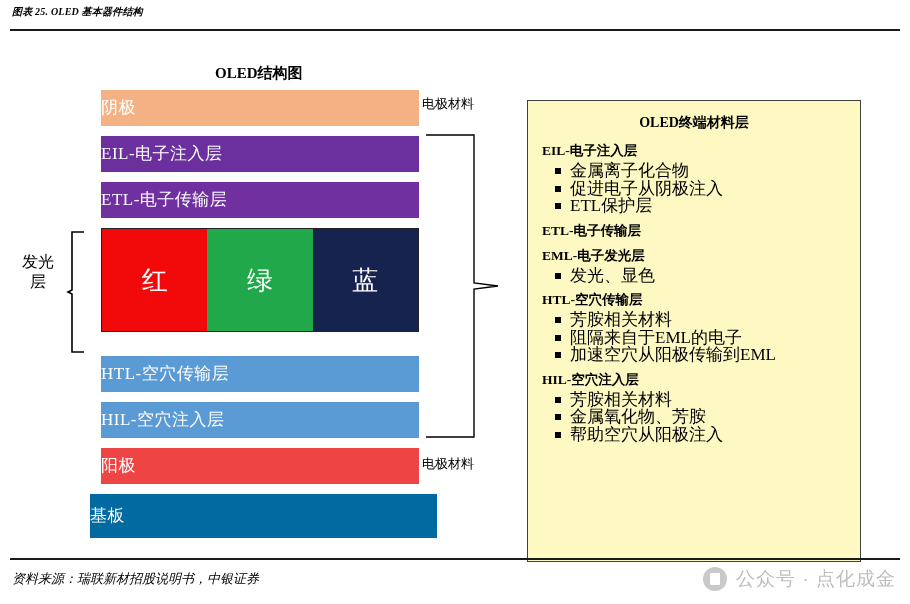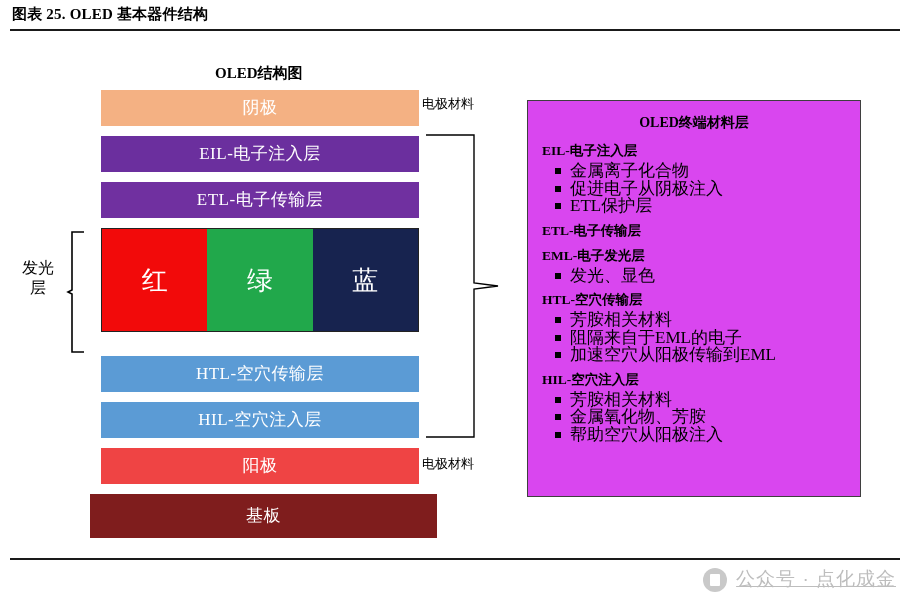--- a/index.html
+++ b/index.html
@@ -23,26 +23,27 @@
   }
   
   .header {
     position: absolute;
     left: 10px;
     top: 2px;
     width: 890px;
     height: 30px;
   }
   .header-title {
-    font-size: 15px;
+    font-size: 10px;
     font-weight: bold;
     font-family: "Liberation Serif", "DejaVu Serif", serif;
     letter-spacing: 0.2px;
     padding-left: 2px;
     padding-top: 3px;
+    font-style: italic;
   }
   .rule-top {
     position: absolute;
     left: 10px;
     top: 29px;
     width: 890px;
     height: 2px;
     background: #1a1a1a;
   }
   
@@ -58,21 +59,21 @@
     position: absolute;
     left: 101px;
     top: 90px;
     width: 318px;
   }
   .layer {
     box-sizing: border-box;
     width: 318px;
     height: 36px;
     line-height: 36px;
-    text-align: center;
+    text-align: left;
     font-size: 17px;
     color: #ffffff;
     margin-bottom: 10px;
     letter-spacing: 0.5px;
   }
   .layer.cathode {
     background: #f4b183;
     color: #ffffff;
   }
   .layer.eil {
@@ -81,21 +82,21 @@
   .layer.etl {
     background: #7030a0;
   }
   .layer.htl, .layer.hil {
     background: #5b9bd5;
   }
   .layer.anode {
     background: #ef4444;
   }
   .layer.substrate {
-    background: #7f1d1d;
+    background: #0369a1;
     width: 347px;
     height: 44px;
     line-height: 44px;
     margin-left: -11px;
   }
   
   .rgb-row {
     display: flex;
     width: 318px;
     height: 104px;
@@ -116,21 +117,21 @@
   .rgb-cell.green { background: #21a84b; }
   .rgb-cell.blue { background: #17234f; }
 
   
   .gap-small { height: 14px; }
 
   
   .emitting-label {
     position: absolute;
     left: 20px;
-    top: 258px;
+    top: 252px;
     width: 36px;
     font-size: 16px;
     line-height: 20px;
     text-align: center;
   }
   .left-brace {
     position: absolute;
     left: 66px;
     top: 230px;
     width: 22px;
@@ -161,24 +162,24 @@
     height: 306px;
   }
   .right-brace svg { display: block; }
 
   
   .panel {
     position: absolute;
     left: 527px;
     top: 100px;
     width: 334px;
-    height: 397px;
+    height: 462px;
     border: 1px solid #3f3f3f;
     box-sizing: border-box;
-    background: #d946ef;
+    background: #fef9c3;
   }
   .panel-title {
     text-align: center;
     font-size: 14px;
     font-weight: bold;
     margin-top: 13px;
     margin-bottom: 10px;
   }
   .panel-body {
     padding: 0 12px 0 14px;
@@ -226,26 +227,25 @@
     top: 570px;
     font-size: 13px;
     font-style: italic;
     font-family: "Liberation Serif", "DejaVu Serif", serif;
   }
   .watermark {
     position: absolute;
     right: 14px;
     top: 566px;
     display: flex;
-    align-items: flex-end;
+    align-items: center;
     color: #bdbdbd;
     font-size: 19px;
     font-family: "Liberation Sans", sans-serif;
     letter-spacing: 1px;
-    text-decoration: underline;
   }
   .wm-logo {
     width: 24px;
     height: 24px;
     border-radius: 50%;
     background: #c9c9c9;
     margin-right: 9px;
     position: relative;
   }
   .wm-logo::after {
@@ -342,18 +342,19 @@
           <li>芳胺相关材料</li>
           <li>金属氧化物、芳胺</li>
           <li>帮助空穴从阳极注入</li>
         </ul>
       </div>
 
     </div>
   </div>
 
   <div class="rule-bottom"></div>
+  <div class="source">资料来源：瑞联新材招股说明书，中银证券</div>
   <div class="watermark">
     <span class="wm-logo"></span>
     <span>公众号 · 点化成金</span>
   </div>
 
 </div>
 
 </body></html>

